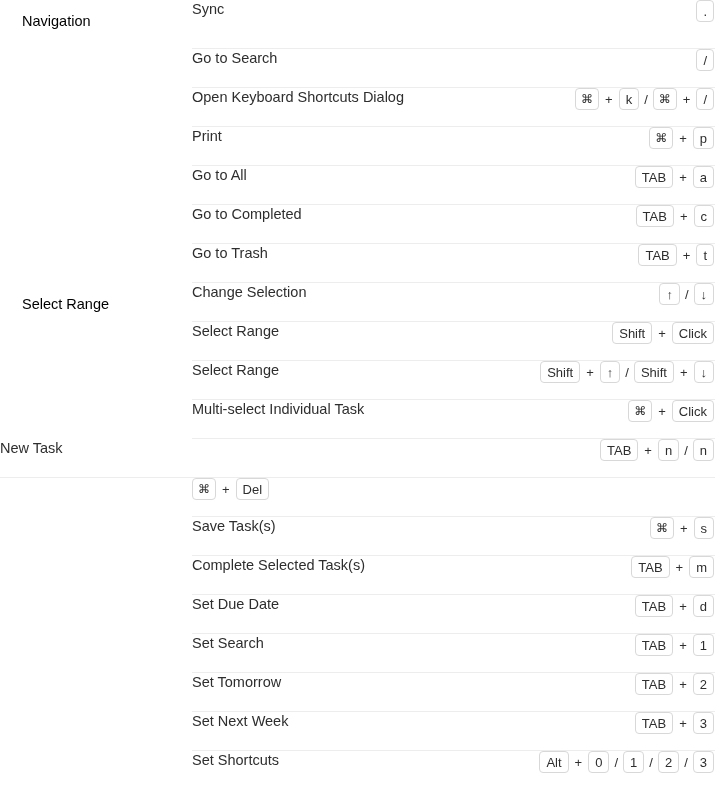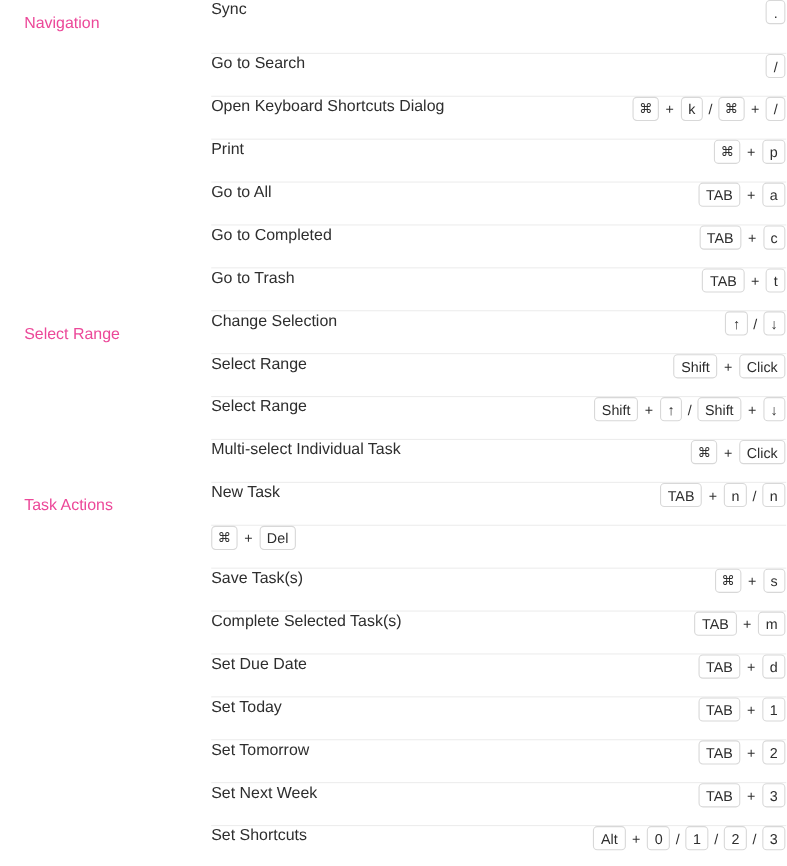--- a/index.html
+++ b/index.html
@@ -27,21 +27,21 @@
     box-sizing: border-box;
   }
 
   .group-label-cell {
     width: 192px;
     flex: 0 0 192px;
     box-sizing: border-box;
     padding-left: 22px;
     padding-top: 13px;
     font-size: 14.5px;
-    color: #ec4899;
+    color: #000000;
     line-height: 17px;
     white-space: nowrap;
   }
 
   .row-body {
     flex: 1 1 auto;
     display: flex;
     align-items: flex-start;
     justify-content: space-between;
     box-sizing: border-box;
@@ -232,21 +232,20 @@
       <div class="row-body">
         <div class="action-label">Multi-select Individual Task</div>
         <div class="keys-cell">
           <span class="key-cap cmd-key">⌘</span>
           <span class="key-sep plus-sep">+</span>
           <span class="key-cap">Click</span>
         </div>
       </div>
     </div>
     <div class="shortcut-row">
-      <div class="group-label-cell">Task Actions</div>
       <div class="row-body">
         <div class="action-label">New Task</div>
         <div class="keys-cell">
           <span class="key-cap">TAB</span>
           <span class="key-sep plus-sep">+</span>
           <span class="key-cap">n</span>
           <span class="key-sep slash-sep">/</span>
           <span class="key-cap">n</span>
         </div>
       </div>
@@ -290,21 +289,21 @@
         <div class="keys-cell">
           <span class="key-cap">TAB</span>
           <span class="key-sep plus-sep">+</span>
           <span class="key-cap">d</span>
         </div>
       </div>
     </div>
     <div class="shortcut-row">
       <div class="group-label-cell"></div>
       <div class="row-body">
-        <div class="action-label">Set Today</div>
+        <div class="action-label">Set Search</div>
         <div class="keys-cell">
           <span class="key-cap">TAB</span>
           <span class="key-sep plus-sep">+</span>
           <span class="key-cap">1</span>
         </div>
       </div>
     </div>
     <div class="shortcut-row">
       <div class="group-label-cell"></div>
       <div class="row-body">

